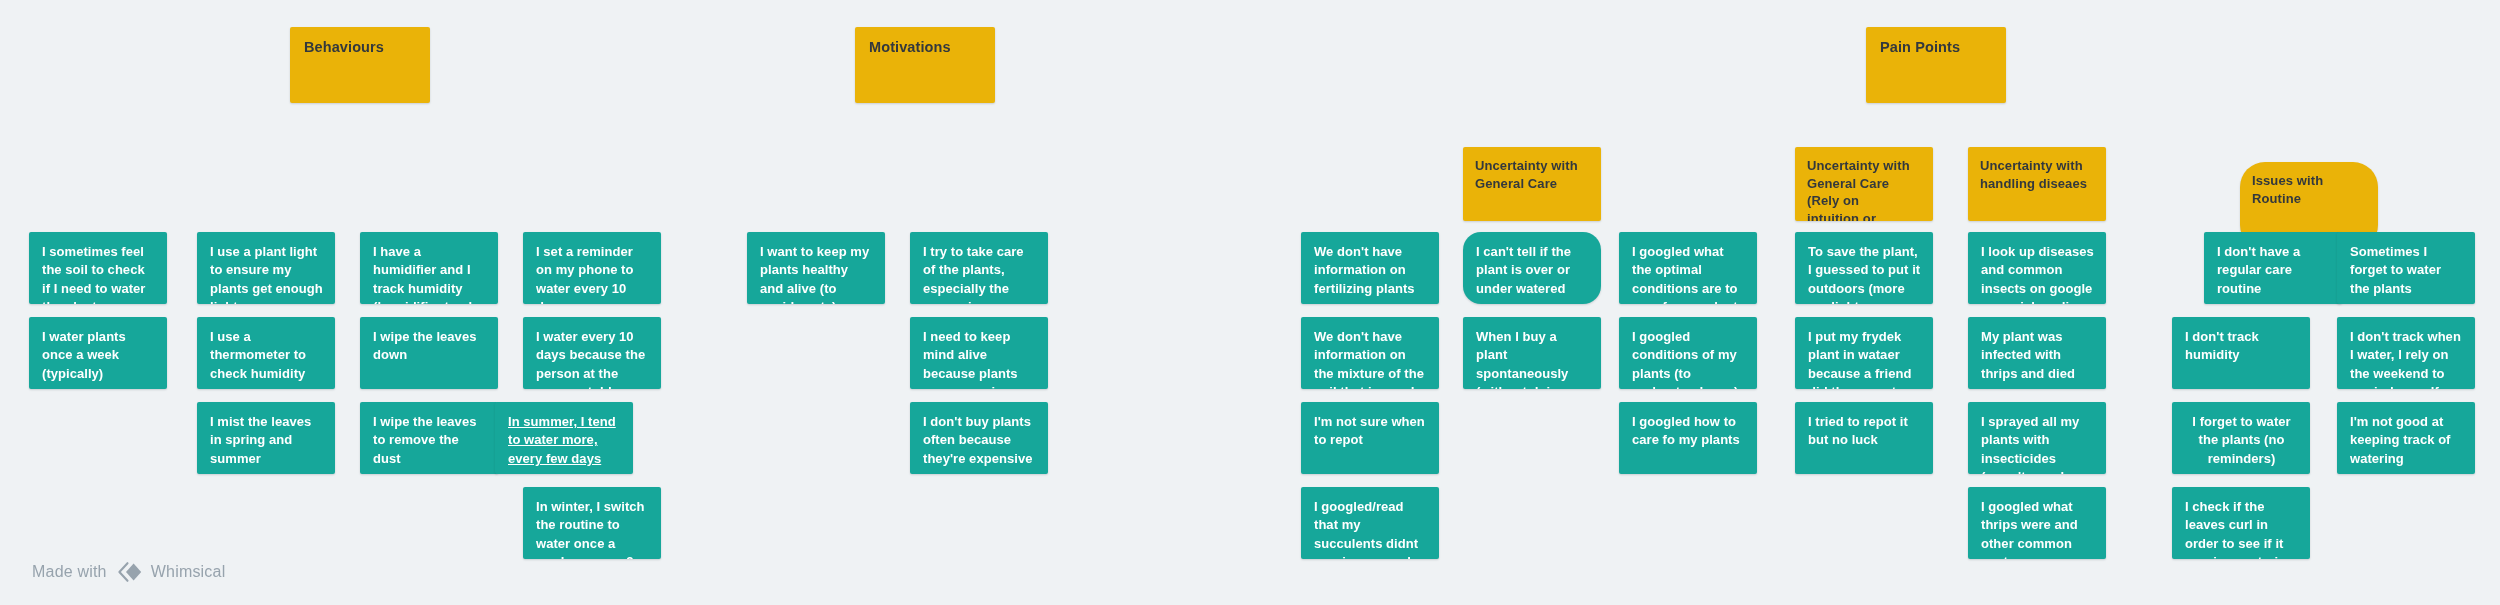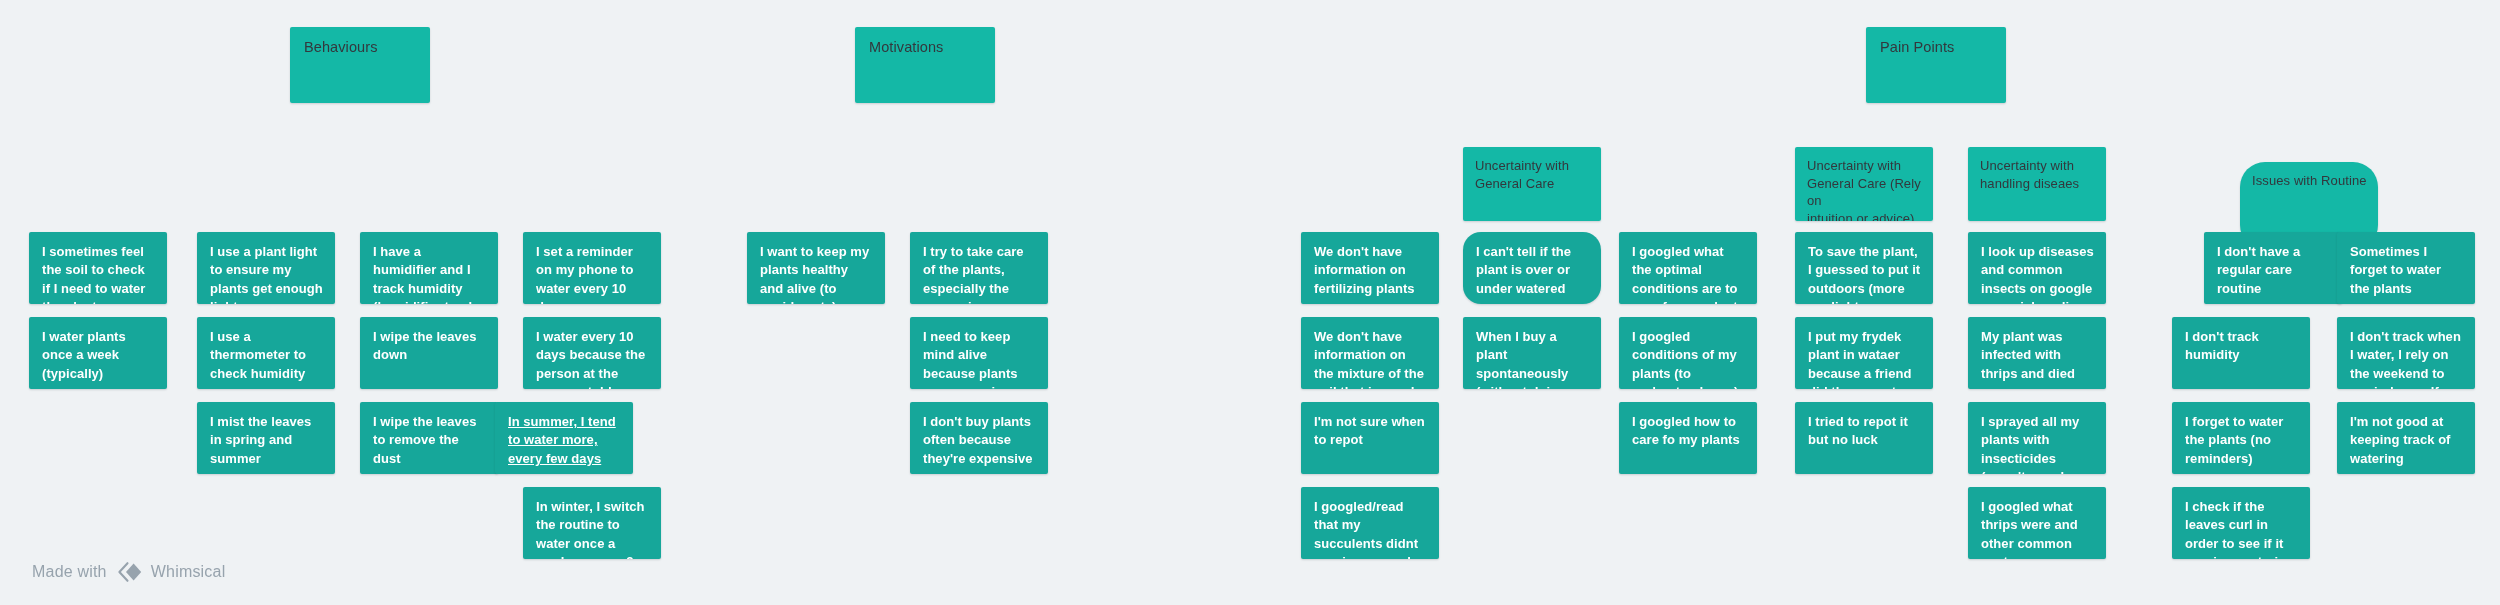--- a/index.html
+++ b/index.html
@@ -25,25 +25,25 @@
     box-sizing: border-box;
     border-radius: 2px;
     box-shadow: 0 1px 2px rgba(40, 50, 60, 0.18);
     overflow: hidden;
   }
   .card-text {
     display: block;
     white-space: pre-line;
   }
   .header-card {
-    background: #14b8a6;
+    background: #eab308;
     color: #33383d;
     padding: 11px 13px 10px 14px;
     font-size: 14.5px;
-    font-weight: 400;
+    font-weight: 700;
     line-height: 1.33;
     letter-spacing: .1px;
   }
   .header-card.small {
     font-size: 13px;
     padding: 10px 11px 9px 12px;
     line-height: 1.36;
   }
   .note-card {
     background: #16a79a;
@@ -219,21 +219,21 @@
   <div class="card note-card" style="left:1968px; top:487px; width:138px; height:72px;">
     <span class="card-text">I googled what thrips were and other common pests</span>
   </div>
 
   <div class="card note-card" style="left:2172px; top:232px; width:138px; height:72px;margin-left:32px;">
     <span class="card-text">I don't have a regular care routine</span>
   </div>
   <div class="card note-card" style="left:2172px; top:317px; width:138px; height:72px;">
     <span class="card-text">I don't track humidity</span>
   </div>
-  <div class="card note-card" style="left:2172px; top:402px; width:138px; height:72px;">
+  <div class="card note-card" style="left:2172px; top:402px; width:138px; height:72px;text-align:center;">
     <span class="card-text">I forget to water the plants (no reminders)</span>
   </div>
   <div class="card note-card" style="left:2172px; top:487px; width:138px; height:72px;">
     <span class="card-text">I check if the leaves curl in order to see if it requires watering</span>
   </div>
 
   <div class="card note-card" style="left:2337px; top:232px; width:138px; height:72px;">
     <span class="card-text">Sometimes I forget to water the plants</span>
   </div>
   <div class="card note-card" style="left:2337px; top:317px; width:138px; height:72px;">

